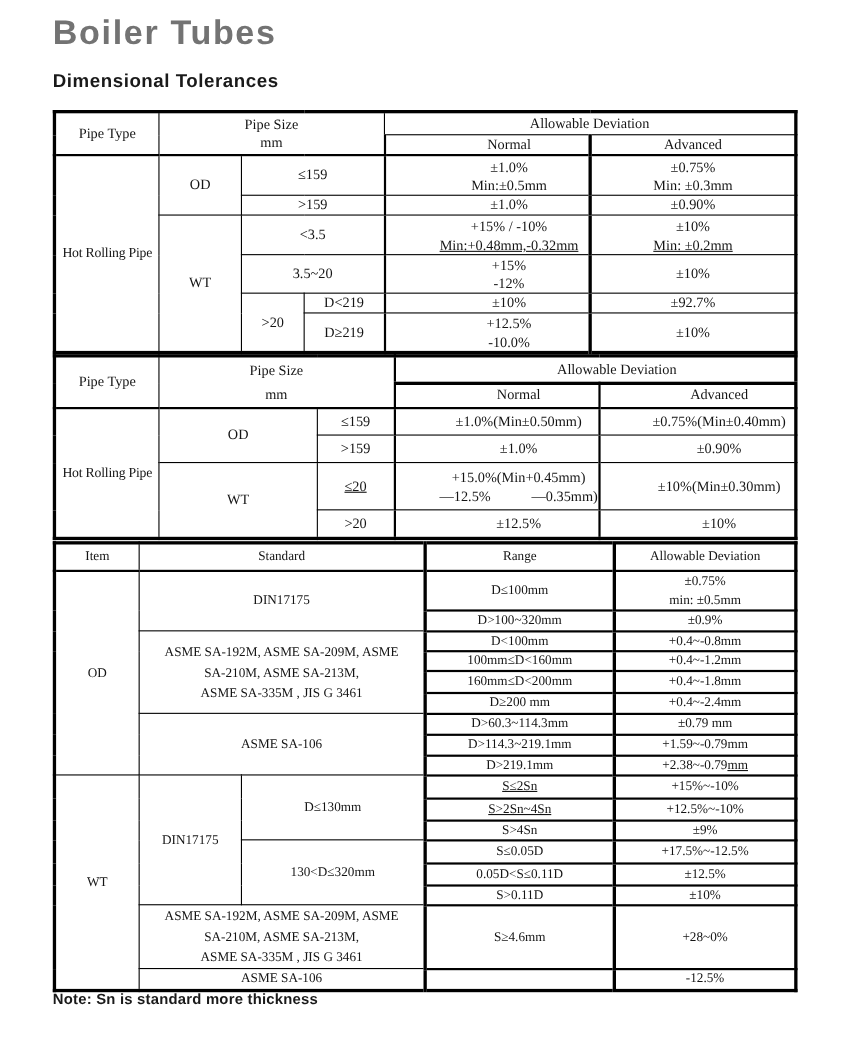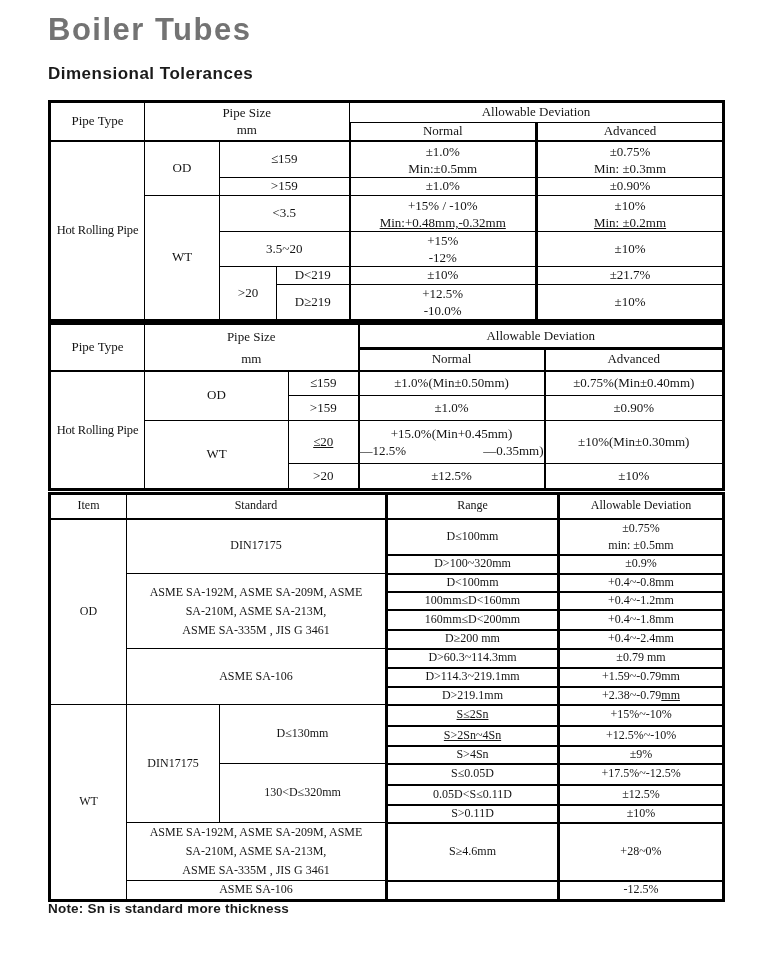--- a/index.html
+++ b/index.html
@@ -26,21 +26,21 @@
   th,td{
     border:1px solid #000;padding:0;margin:0;
     text-align:center;vertical-align:middle;
     font-size:13px;font-weight:normal;line-height:1.3;
   }
   #t3 th,#t3 td{font-size:12px;}
   .ptype{font-size:12.5px;letter-spacing:-0.2px;}
   .two-line div{line-height:17px;}
   .u{text-decoration:underline;}
   
-  .b2l{border-left-width:2px;}
+  .b2l{border-left-width:2px;padding-left:40px;}
   .b3l{border-left-width:3px;}
   .b2b{border-bottom-width:2px;}
   .b3b{border-bottom-width:3px;}
   #t3 td.rg,#t3 td.ad{border-top-width:2px;border-bottom-width:2px;}
   #t3 td.rg,#t3 th.rgh{border-left-width:3px;}
   #t3 td.ad,#t3 th.adh{border-left-width:3px;}
   .dashline{display:flex;justify-content:space-between;gap:30px;}
   .notes{
     position:absolute;left:48px;top:901px;
     font-family:"Liberation Sans","DejaVu Sans",sans-serif;
@@ -112,21 +112,21 @@
     <td class="two-line b2l">
       <div>+15%</div>
       <div>-12%</div>
     </td>
     <td class="b3l">±10%</td>
   </tr>
   <tr style="height:18px">
     <td rowspan="2">&gt;20</td>
     <td>D&lt;219</td>
     <td class="b2l">±10%</td>
-    <td class="b3l">±21.7%</td>
+    <td class="b3l">±92.7%</td>
   </tr>
   <tr style="height:35px">
     <td>D≥219</td>
     <td class="two-line b2l">
       <div>+12.5%</div>
       <div>-10.0%</div>
     </td>
     <td class="b3l">±10%</td>
   </tr>
 </tbody>

